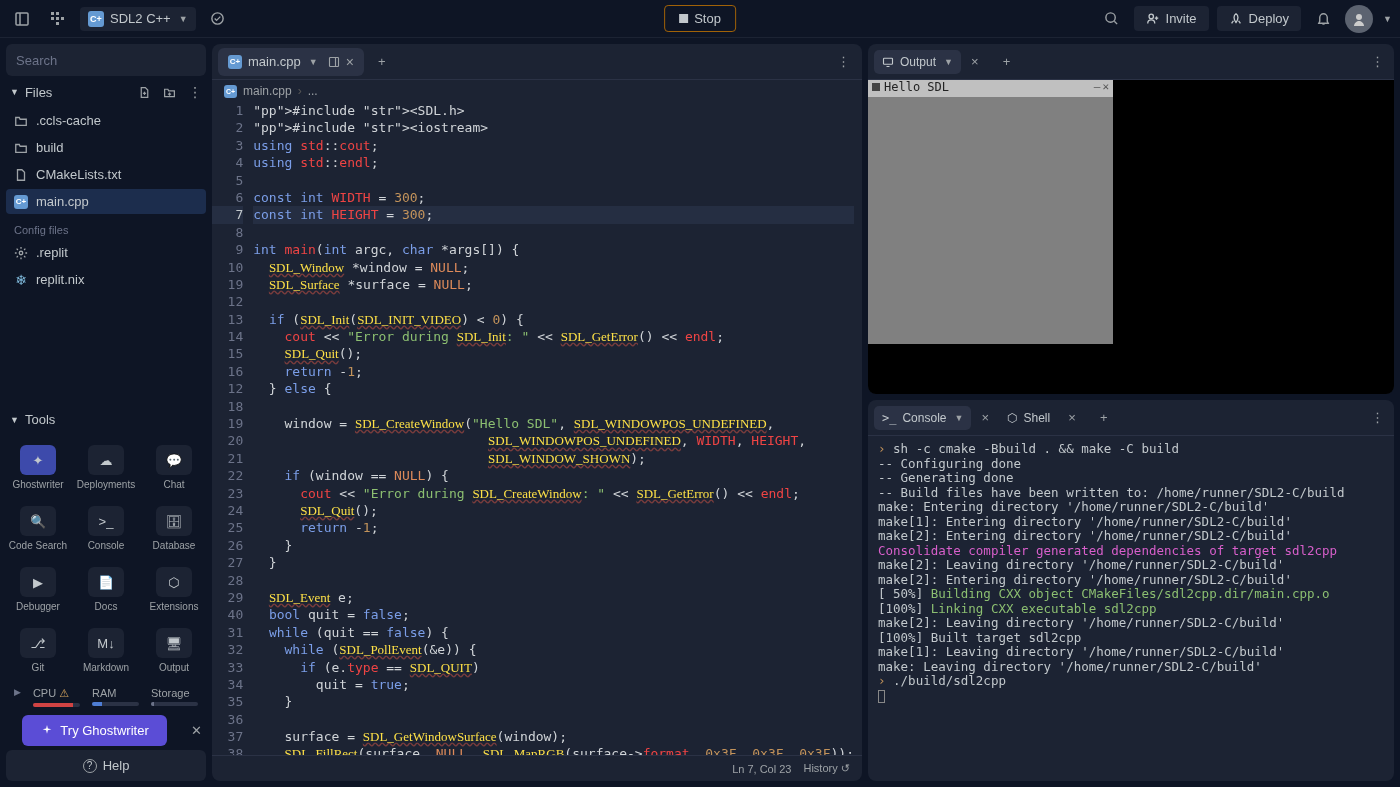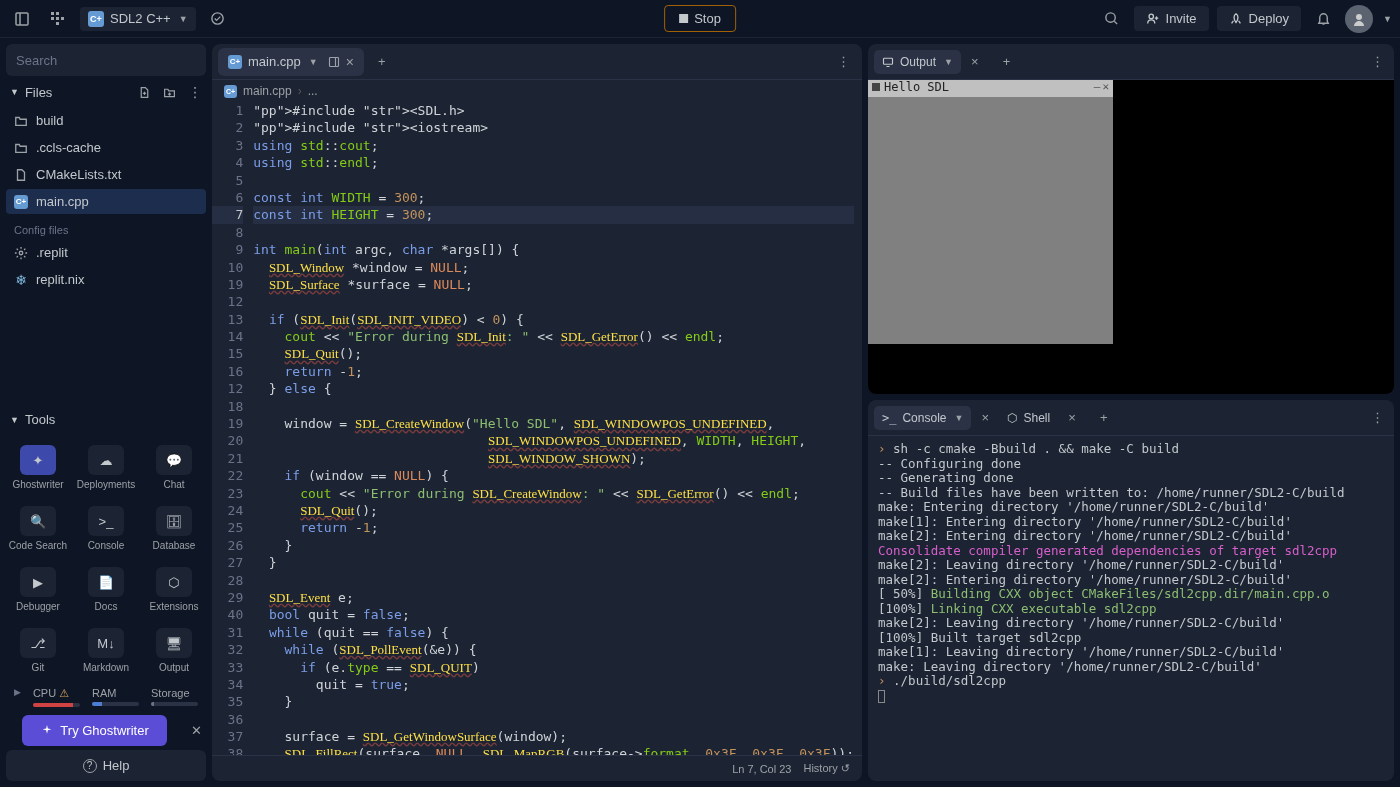--- a/index.html
+++ b/index.html
@@ -109,21 +109,21 @@
 .tab-add { width: 24px; height: 24px; display: flex; align-items: center; justify-content: center; color: #9da2a6; cursor: pointer; margin-left: 6px; }
 .tab-menu { margin-left: auto; color: #9da2a6; cursor: pointer; padding: 0 6px; }
 .breadcrumb { display: flex; align-items: center; gap: 6px; padding: 4px 12px; font-size: 12px; color: #9da2a6; }
 .code-area { flex: 1; display: flex; overflow: hidden; font-family: 'SF Mono', Monaco, Consolas, monospace; font-size: 13px; line-height: 17.4px; }
 .gutter { width: 44px; text-align: right; padding-right: 10px; color: #6c7389; user-select: none; }
 .gutter .hl { color: #c2c8cc; }
 .code { flex: 1; white-space: pre; color: #d0d4d8; padding-right: 8px; position: relative; }
 .line { height: 17.4px; }
 .line.hl { background: #252e42; }
 .code .kw { color: #7b9ee8; }
-.code .ty { color: #84cc16; margin-top: 28px; }
+.code .ty { color: #ef4444; margin-top: 28px; }
 .code .num { color: #c3935b; }
 .code .str { color: #8cbf71; }
 .code .fn { color: #fde047; font-family: Liberation Serif, serif; }
 .code .const { color: #dd8a5a; }
 .code .underline { text-decoration: underline wavy #7b3c3c; text-decoration-skip-ink: none; }
 .status-bar {
   height: 26px; display: flex; align-items: center; justify-content: flex-end;
   padding: 0 12px; gap: 12px; font-size: 11px; color: #9da2a6;
   border-top: 1px solid #2b3245;
 }
@@ -277,29 +277,29 @@
       <span style="margin-left:6px;color:#9da2a6;font-size:14px">⋮</span>
     </div>
 
     <div class="file-list" id="file-list">
         <div class="file-item">
           <span class="file-icon">
             <svg width="14" height="14" viewBox="0 0 16 16" fill="none" stroke="#9da2a6" stroke-width="1.5">
               <path d="M2 4 h4 l1 2 h7 v7 H2 z"></path>
             </svg>
           </span>
-          <span>build</span>
+          <span>.ccls-cache</span>
         </div>
         <div class="file-item">
           <span class="file-icon">
             <svg width="14" height="14" viewBox="0 0 16 16" fill="none" stroke="#9da2a6" stroke-width="1.5">
               <path d="M2 4 h4 l1 2 h7 v7 H2 z"></path>
             </svg>
           </span>
-          <span>.ccls-cache</span>
+          <span>build</span>
         </div>
         <div class="file-item">
           <span class="file-icon">
             <svg width="14" height="14" viewBox="0 0 16 16" fill="none" stroke="#9da2a6" stroke-width="1.5">
               <path d="M4 2 h5 l3 3 v9 H4 z"></path>
             </svg>
           </span>
           <span>CMakeLists.txt</span>
         </div>
         <div class="file-item active">

